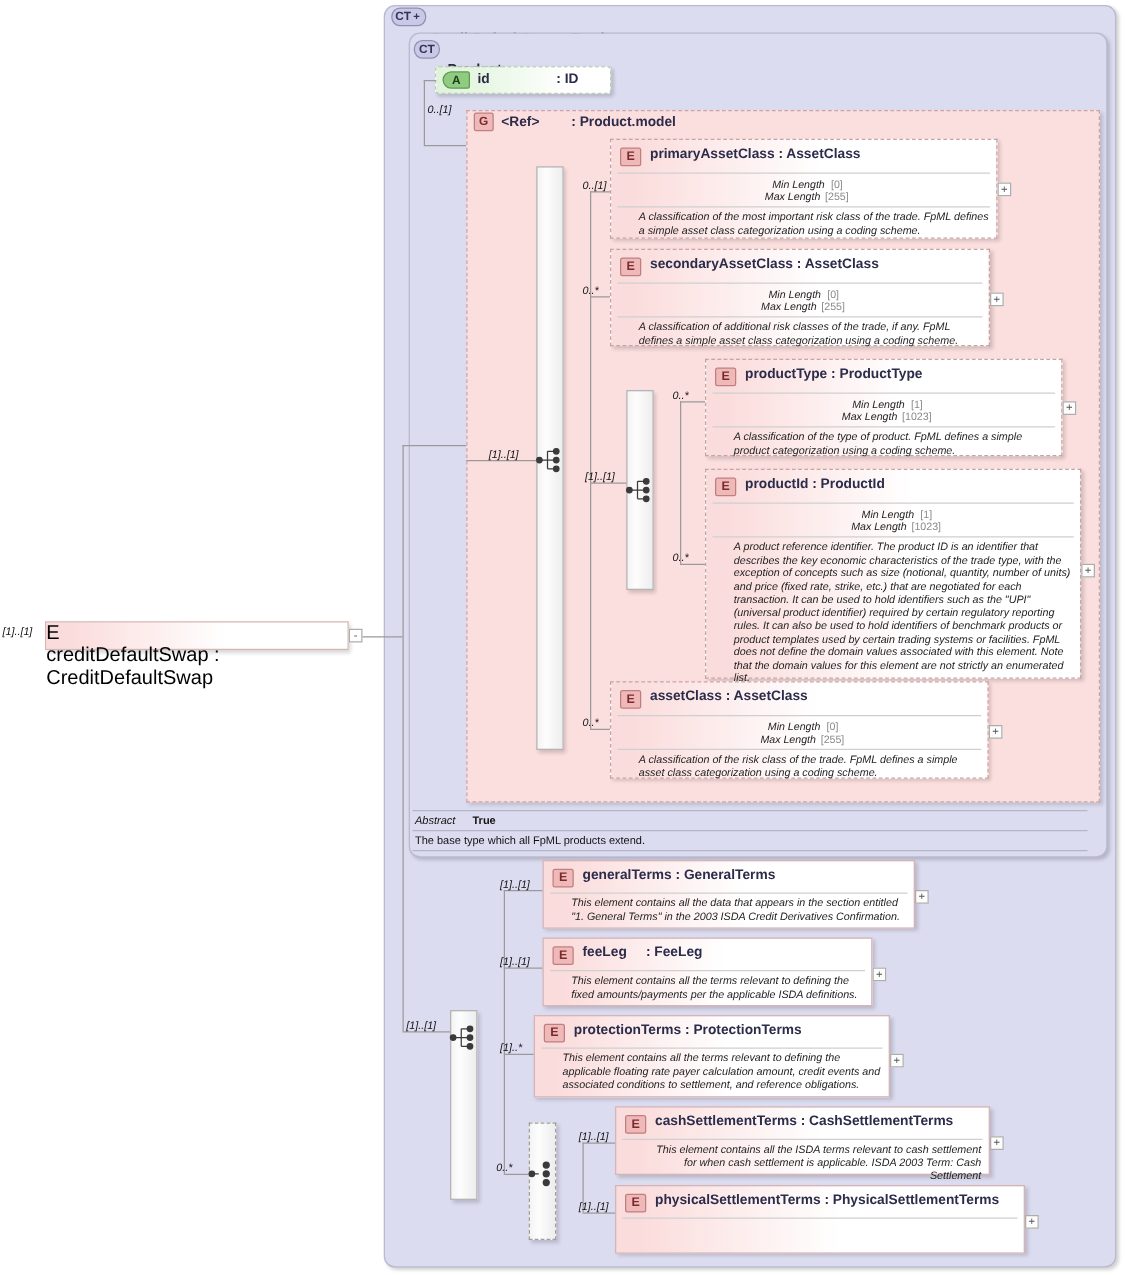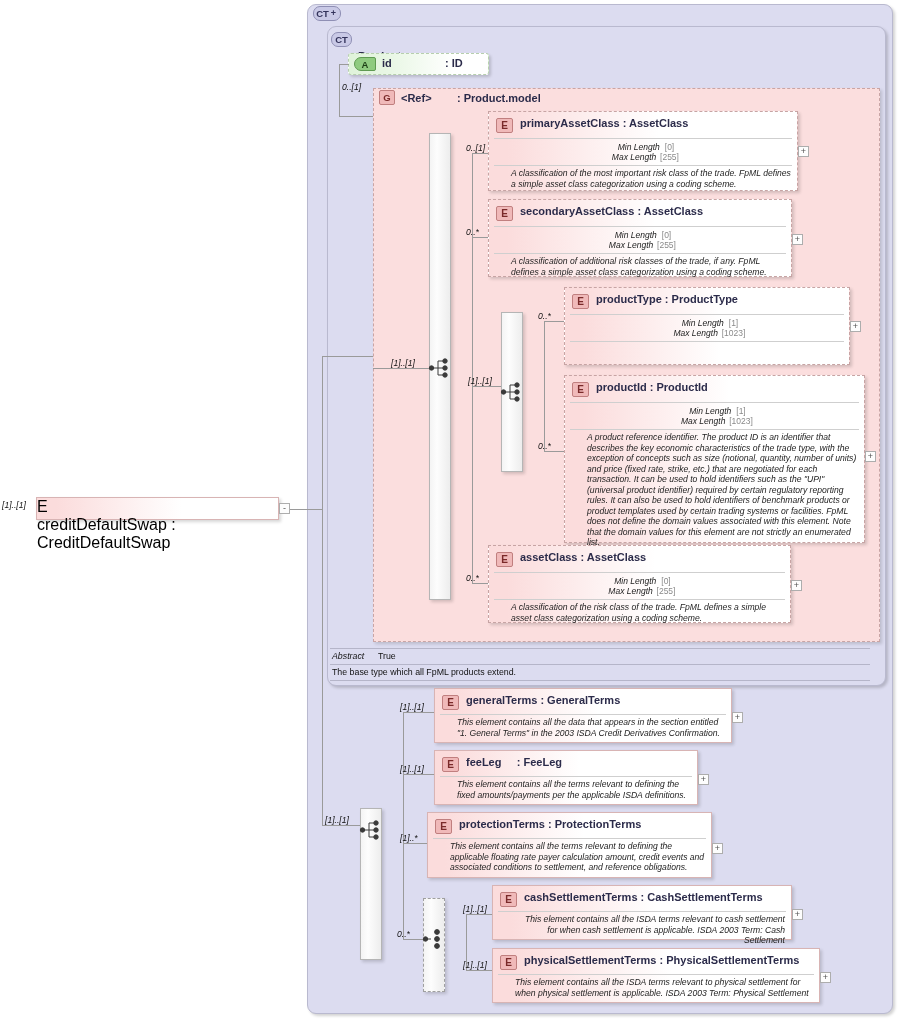--- a/index.html
+++ b/index.html
@@ -139,21 +139,21 @@
     font-family:"Liberation Sans",sans-serif;
   }
 
   
   .ct-foot{
     position:absolute;box-sizing:border-box;
     background:#dcdcf0;
   }
   .ct-foot .line{position:absolute;left:0;right:0;height:0;border-top:1px solid #b5b5c9;}
   .ct-foot .lbl{position:absolute;font-size:8.8px;font-style:italic;color:#111;}
-  .ct-foot .val{position:absolute;font-size:8.8px;font-weight:normal;color:#111;font-style:normal;text-align:center;}
+  .ct-foot .val{position:absolute;font-size:8.8px;font-weight:bold;color:#111;font-style:normal;text-align:center;}
   .ct-foot .desc{position:absolute;font-size:8.8px;color:#111;}
 </style>
 </head>
 <body>
 
 <div class="ctbox" style="left:307px;top:4px;width:586px;height:1010px;"></div>
 <div class="ct-tag" style="left:313px;top:6px;width:28px;">
   <span>CT</span>
     <span class="plusglyph">+</span>
 </div>
@@ -252,20 +252,21 @@
 <div class="card" style="left:538px;top:311px;">0..*</div>
 <div class="node optional" style="left:564px;top:287px;width:286px;height:78px;">
   <div class="e-tag">E</div>
   <div class="n-title">productType : ProductType</div>
   <div class="hr" style="top:26px;"></div>
   <div class="facets" style="top:30px;">
     <div class="row"><span class="fname">Min Length</span><span class="fval">[1]</span></div>
     <div class="row"><span class="fname">Max Length</span><span class="fval">[1023]</span></div>
   </div>
   <div class="hr" style="top:53px;"></div>
+  <div class="doc" style="top:56px;">A classification of the type of product. FpML defines a simple product categorization using a coding scheme.</div>
 </div>
 <div class="xbox" style="left:850px;top:321px;">+</div>
 
 <div class="ln lnh" style="left:544px;top:451px;width:20px;height:1px;"></div>
 <div class="card" style="left:538px;top:441px;">0..*</div>
 <div class="node optional" style="left:564px;top:375px;width:301px;height:168px;">
   <div class="e-tag">E</div>
   <div class="n-title">productId : ProductId</div>
   <div class="hr" style="top:26px;"></div>
   <div class="facets" style="top:30px;">
@@ -376,21 +377,20 @@
   <div class="doc" style="top:28px;text-align:right;">This element contains all the ISDA terms relevant to cash settlement for when cash settlement is applicable. ISDA 2003 Term: Cash Settlement</div>
 </div>
 <div class="xbox" style="left:792px;top:909px;">+</div>
 
 <div class="ln lnh" style="left:466px;top:970px;width:26px;height:1px;"></div>
 <div class="card" style="left:463px;top:960px;">[1]..[1]</div>
 <div class="node" style="left:492px;top:948px;width:328px;height:55px;">
   <div class="e-tag">E</div>
   <div class="n-title">physicalSettlementTerms : PhysicalSettlementTerms</div>
   <div class="hr" style="top:25px;"></div>
-  <div class="doc" style="top:28px;">This element contains all the ISDA terms relevant to physical settlement for when physical settlement is applicable. ISDA 2003 Term: Physical Settlement</div>
 </div>
 <div class="xbox" style="left:820px;top:972px;">+</div>
 
 <div class="rootnode" style="left:36px;top:497px;width:243px;height:23px;">
   <div class="e-tag" style="top:4px;">E</div>
   <div class="n-title" style="top:5px;">creditDefaultSwap : CreditDefaultSwap</div>
 </div>
 <div class="card" style="left:2px;top:500px;">[1]..[1]</div>
 <div class="xbox" style="left:279px;top:503px;">-</div>
 

